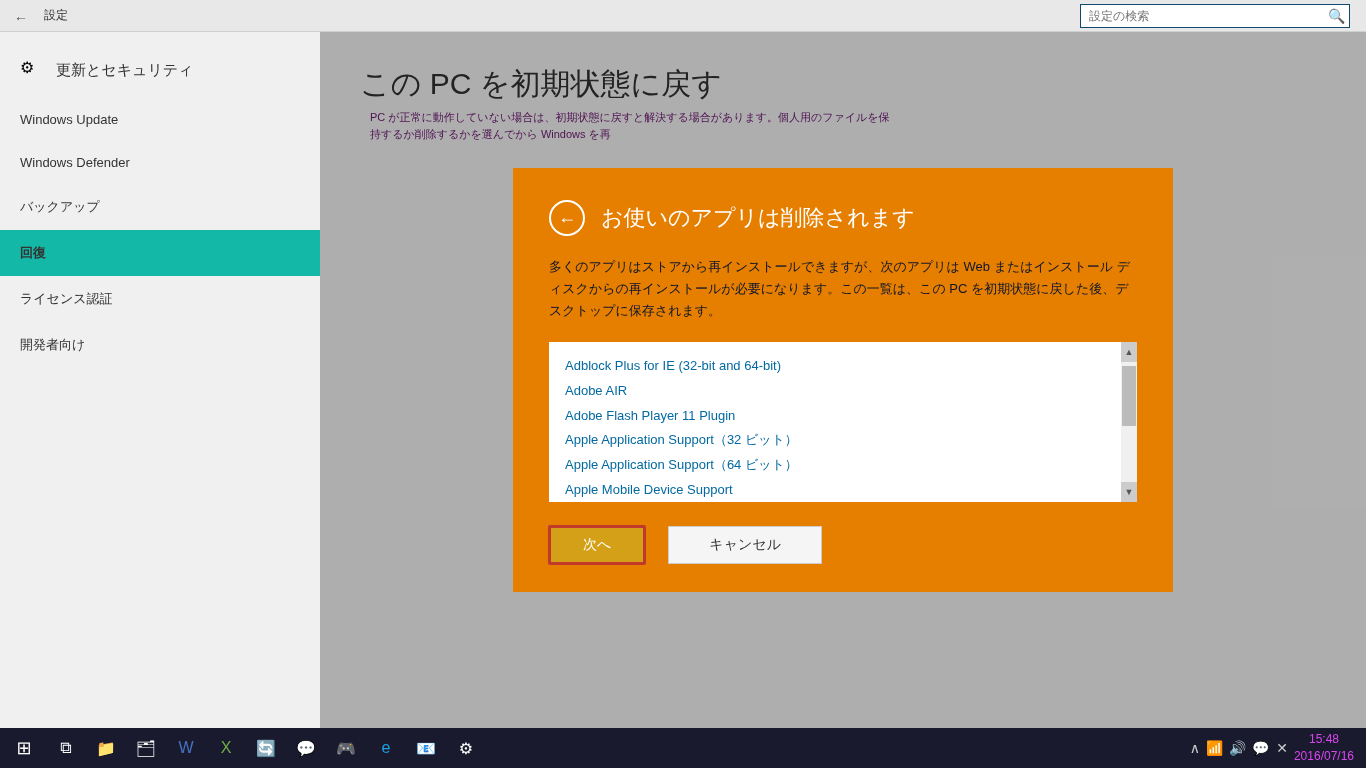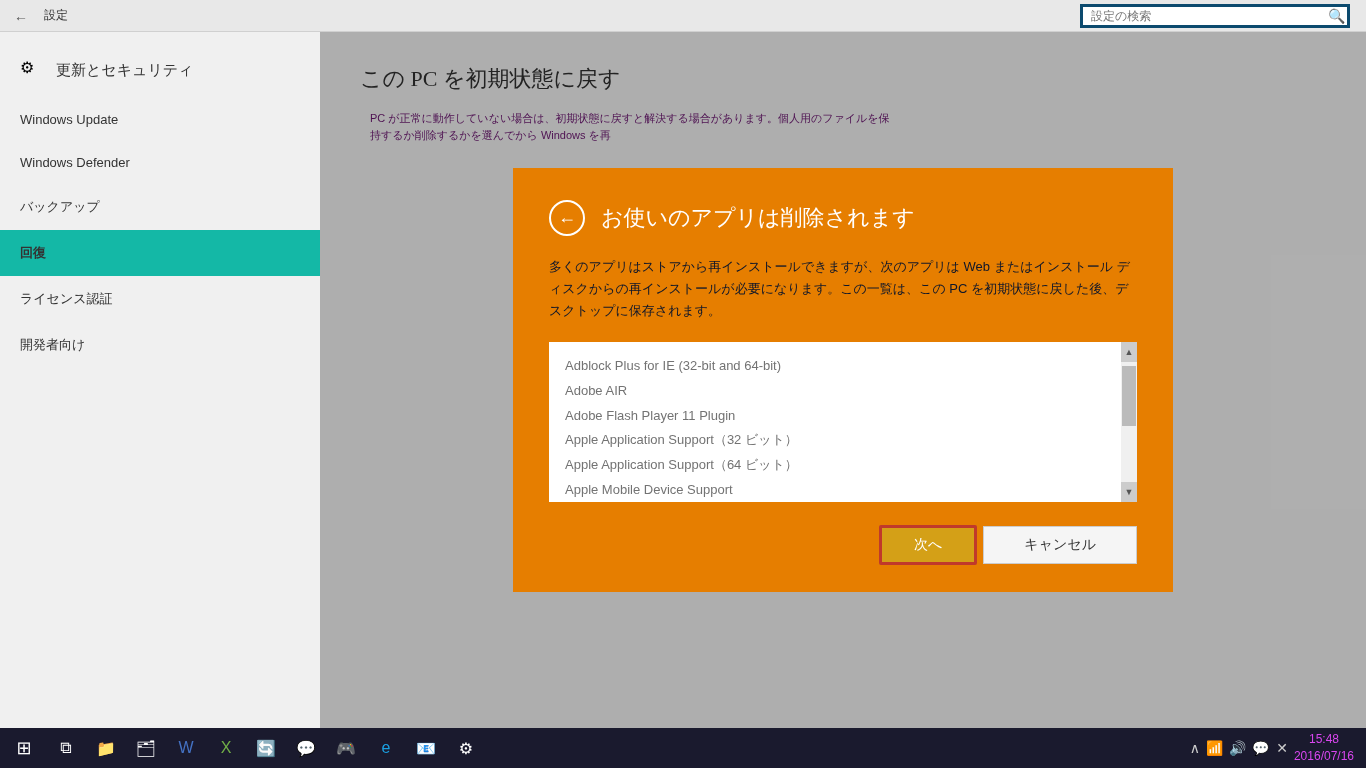--- a/index.html
+++ b/index.html
@@ -103,21 +103,21 @@
     .search-bar {
       position: absolute;
       top: 4px;
       right: 16px;
       display: flex;
       align-items: center;
     }
     .search-input {
       width: 270px;
       height: 24px;
-      border: 3px solid #0c4a6e;
+      border: 1px solid #0c4a6e;
       background: white;
       padding: 0 28px 0 8px;
       font-size: 12px;
       outline: none;
     }
     .search-icon-btn {
       position: absolute;
       right: 4px;
       background: none;
       border: none;
@@ -127,25 +127,24 @@
     }
 
     
     .main-content {
       flex: 1;
       background: #fafafa;
       padding: 32px 40px;
       position: relative;
     }
     .page-title {
-      font-size: 22px;
+      font-size: 30px;
       color: #333;
       font-weight: 300;
-      margin-bottom: 16px;
-      font-family: Liberation Serif, serif;
+      margin-bottom: 4px;
     }
     .page-desc {
       font-size: 11px;
       color: #701a75;
       line-height: 1.5;
       max-width: 520px;
       margin-left: 10px;
     }
 
     
@@ -208,21 +207,21 @@
       overflow: hidden;
       display: flex;
     }
     .app-list {
       flex: 1;
       padding: 12px 16px;
       overflow-y: auto;
     }
     .app-list-item {
       font-size: 13px;
-      color: #737373;
+      color: #0369a1;
       line-height: 1.9;
     }
 
     
     .scrollbar-track {
       width: 16px;
       background: #f0f0f0;
       display: flex;
       flex-direction: column;
       align-items: center;
@@ -257,22 +256,22 @@
     .scrollbar-thumb {
       width: 14px;
       height: 60px;
       background: #bbb;
       margin-top: 4px;
     }
 
     
     .dialog-buttons {
       display: flex;
-      justify-content: flex-end;
-      gap: 7px;
+      justify-content: flex-start;
+      gap: 23px;
     }
     .btn-next {
       background: #d4a017;
       border: 2px solid #c8973a;
       color: white;
       padding: 8px 32px;
       font-size: 14px;
       cursor: pointer;
       position: relative;
     }

